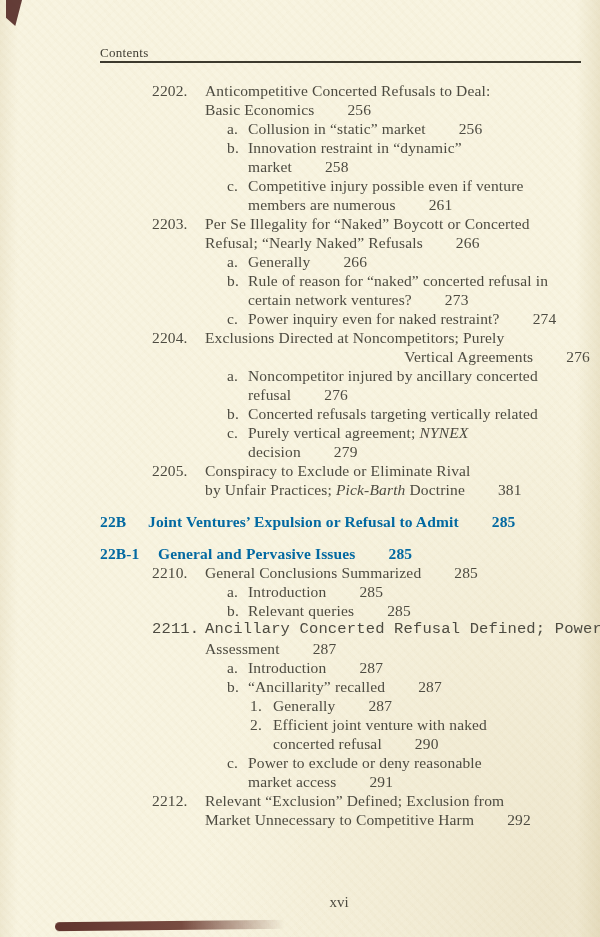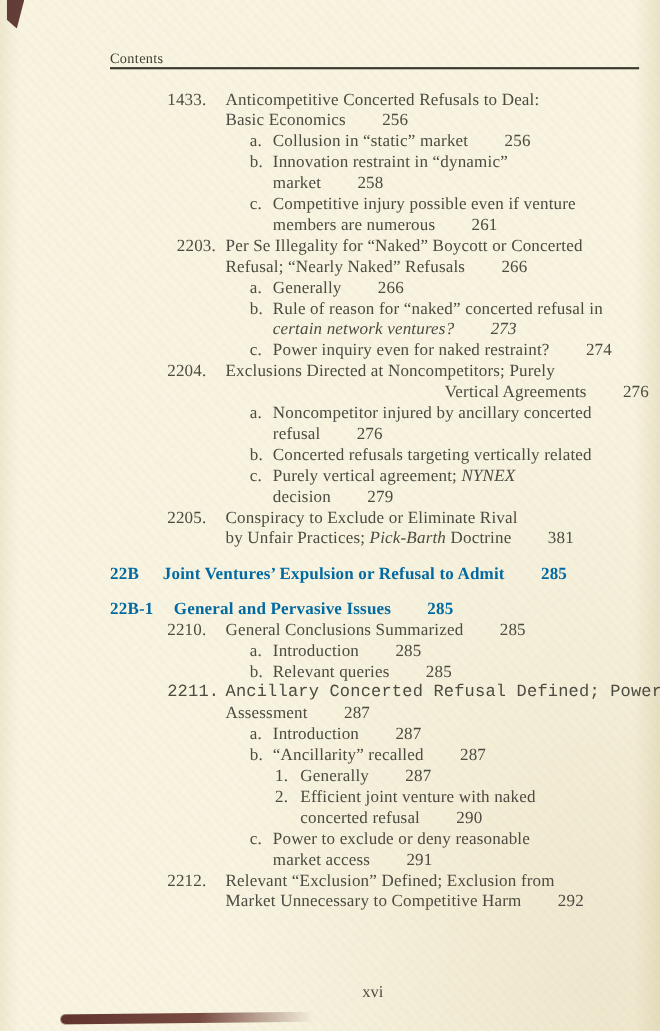--- a/index.html
+++ b/index.html
@@ -30,32 +30,32 @@
     transform:rotate(-.6deg);opacity:.9;filter:blur(.5px)}
 </style>
 </head>
 <body>
 
 <div class="page">
   <div class="corner-mark"></div>
   <div class="running-head">Contents</div>
   <div class="rule"></div>
   <div class="toc" id="toc">
-      <div class="line" style="padding-left: 52px;"><span class="marker" style="width: 53px;">1433.</span><span>Anticompetitive Concerted Refusals to Deal:</span></div>
+      <div class="line" style="padding-left: 52px;"><span class="marker" style="width: 53px;">2202.</span><span>Anticompetitive Concerted Refusals to Deal:</span></div>
       <div class="line" style="padding-left: 105px;"><span>Basic Economics</span><span class="gap"></span><span class="pg">256</span></div>
       <div class="line" style="padding-left: 127px;"><span class="marker" style="width: 21px;">a.</span><span>Collusion in “static” market</span><span class="gap"></span><span class="pg">256</span></div>
       <div class="line" style="padding-left: 127px;"><span class="marker" style="width: 21px;">b.</span><span>Innovation restraint in “dynamic”</span></div>
       <div class="line" style="padding-left: 148px;"><span>market</span><span class="gap"></span><span class="pg">258</span></div>
       <div class="line" style="padding-left: 127px;"><span class="marker" style="width: 21px;">c.</span><span>Competitive injury possible even if venture</span></div>
       <div class="line" style="padding-left: 148px;"><span>members are numerous</span><span class="gap"></span><span class="pg">261</span></div>
-      <div class="line" style="padding-left: 52px;"><span class="marker" style="width: 53px; text-align: center;">2203.</span><span>Per Se Illegality for “Naked” Boycott or Concerted</span></div>
+      <div class="line" style="padding-left: 52px;"><span class="marker" style="width: 53px;">2203.</span><span>Per Se Illegality for “Naked” Boycott or Concerted</span></div>
       <div class="line" style="padding-left: 105px;"><span>Refusal; “Nearly Naked” Refusals</span><span class="gap"></span><span class="pg">266</span></div>
       <div class="line" style="padding-left: 127px;"><span class="marker" style="width: 21px;">a.</span><span>Generally</span><span class="gap"></span><span class="pg">266</span></div>
       <div class="line" style="padding-left: 127px;"><span class="marker" style="width: 21px;">b.</span><span>Rule of reason for “naked” concerted refusal in</span></div>
-      <div class="line" style="padding-left: 148px; font-style: italic;"><span>certain network ventures?</span><span class="gap"></span><span class="pg">273</span></div>
+      <div class="line" style="padding-left: 148px;"><span>certain network ventures?</span><span class="gap"></span><span class="pg">273</span></div>
       <div class="line" style="padding-left: 127px;"><span class="marker" style="width: 21px;">c.</span><span>Power inquiry even for naked restraint?</span><span class="gap"></span><span class="pg">274</span></div>
       <div class="line" style="padding-left: 52px;"><span class="marker" style="width: 53px;">2204.</span><span>Exclusions Directed at Noncompetitors; Purely</span></div>
       <div class="line" style="padding-left: 105px; text-align: right;"><span>Vertical Agreements</span><span class="gap"></span><span class="pg">276</span></div>
       <div class="line" style="padding-left: 127px;"><span class="marker" style="width: 21px;">a.</span><span>Noncompetitor injured by ancillary concerted</span></div>
       <div class="line" style="padding-left: 148px;"><span>refusal</span><span class="gap"></span><span class="pg">276</span></div>
       <div class="line" style="padding-left: 127px;"><span class="marker" style="width: 21px;">b.</span><span>Concerted refusals targeting vertically related</span></div>
       <div class="line" style="padding-left: 127px;"><span class="marker" style="width: 21px;">c.</span><span>Purely vertical agreement; </span><span class="it">NYNEX</span></div>
       <div class="line" style="padding-left: 148px;"><span>decision</span><span class="gap"></span><span class="pg">279</span></div>
       <div class="line" style="padding-left: 52px;"><span class="marker" style="width: 53px;">2205.</span><span>Conspiracy to Exclude or Eliminate Rival</span></div>
       <div class="line" style="padding-left: 105px;"><span>by Unfair Practices; </span><span class="it">Pick-Barth</span><span> Doctrine</span><span class="gap"></span><span class="pg">381</span></div>

